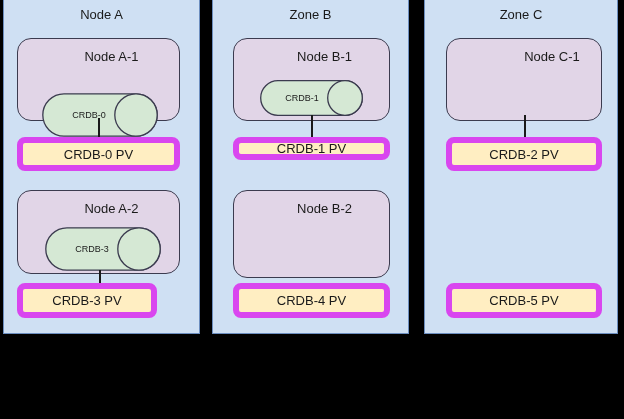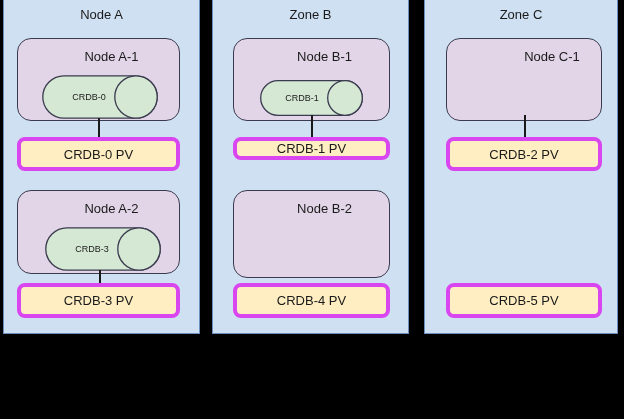--- a/index.html
+++ b/index.html
@@ -49,21 +49,21 @@
     right: 0;
     text-align: center;
     font-size: 13px;
     color: #1a1a1a;
     line-height: 16px;
     padding-left: 26px;
   }
   .pv {
     position: absolute;
     background: #ffeec2;
-    border: 4px solid #d946ef;
+    border: 6px solid #d946ef;
     border-radius: 8px;
     box-sizing: border-box;
     display: flex;
     align-items: center;
     justify-content: center;
   }
   .pv-label {
     font-size: 13px;
     color: #1a1a1a;
   }
@@ -92,21 +92,21 @@
 
 <div id="canvas">
 
   <div class="zone" style="left:3px; top:-2px; width:197px; height:336px;">
     <div class="zone-title" style="top:8px;">Node A</div>
   </div>
 
   <div class="node" style="left:17px; top:38px; width:163px; height:83px;">
     <div class="node-title" style="top:10px;">Node A-1</div>
   </div>
-  <div class="cyl" style="left:42px; top:75px; width:116px; height:44px;text-align:center;">
+  <div class="cyl" style="left:42px; top:93px; width:116px; height:44px;text-align:center;">
     <svg width="116" height="44" viewBox="0 0 116 44">
       <path d="M22,0.8 H94 A21.2,21.2 0 0 1 94,43.2 H22 A21.2,21.2 0 0 1 22,0.8 Z" fill="#d5e8d4" stroke="#3b3b4f" stroke-width="1.3"></path>
       <ellipse cx="94" cy="22" rx="21.2" ry="21.2" fill="#d5e8d4" stroke="#3b3b4f" stroke-width="1.3"></ellipse>
     </svg>
     <div class="cyl-label" style="left:47px; top:22px;">CRDB-0</div>
   </div>
   <div class="connector" style="left:98px; top:118px; height:22px;"></div>
   <div class="pv" style="left:17px; top:137px; width:163px; height:34px;">
     <span class="pv-label">CRDB-0 PV</span>
   </div>
@@ -115,21 +115,21 @@
     <div class="node-title" style="top:10px;">Node A-2</div>
   </div>
   <div class="cyl" style="left:45px; top:227px; width:116px; height:44px;">
     <svg width="116" height="44" viewBox="0 0 116 44">
       <path d="M22,0.8 H94 A21.2,21.2 0 0 1 94,43.2 H22 A21.2,21.2 0 0 1 22,0.8 Z" fill="#d5e8d4" stroke="#3b3b4f" stroke-width="1.3"></path>
       <ellipse cx="94" cy="22" rx="21.2" ry="21.2" fill="#d5e8d4" stroke="#3b3b4f" stroke-width="1.3"></ellipse>
     </svg>
     <div class="cyl-label" style="left:47px; top:22px;">CRDB-3</div>
   </div>
   <div class="connector" style="left:99px; top:270px; height:15px;"></div>
-  <div class="pv" style="left:17px; top:283px; width:163px; height:35px;">
+  <div class="pv" style="left:17px; top:283px; width:140px; height:35px;">
     <span class="pv-label">CRDB-3 PV</span>
   </div>
 
   <div class="zone" style="left:212px; top:-2px; width:197px; height:336px;">
     <div class="zone-title" style="top:8px;">Zone B</div>
   </div>
 
   <div class="node" style="left:233px; top:38px; width:157px; height:83px;">
     <div class="node-title" style="top:10px;">Node B-1</div>
   </div>

